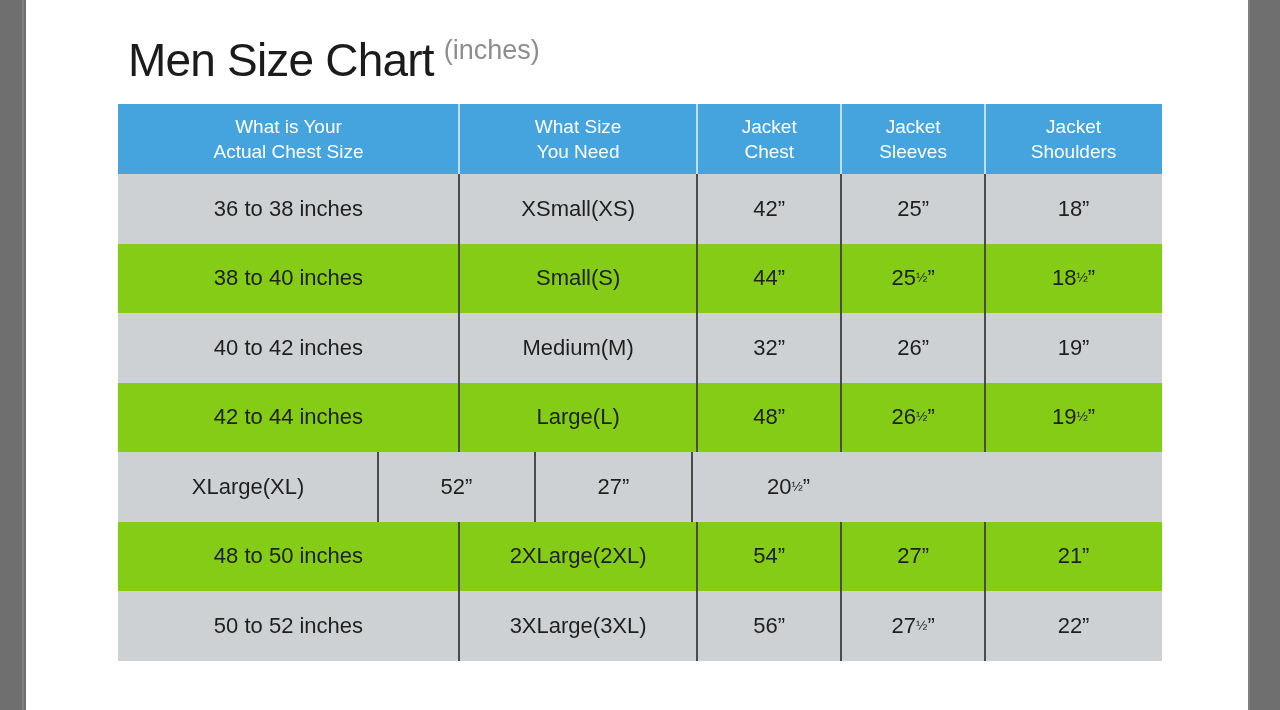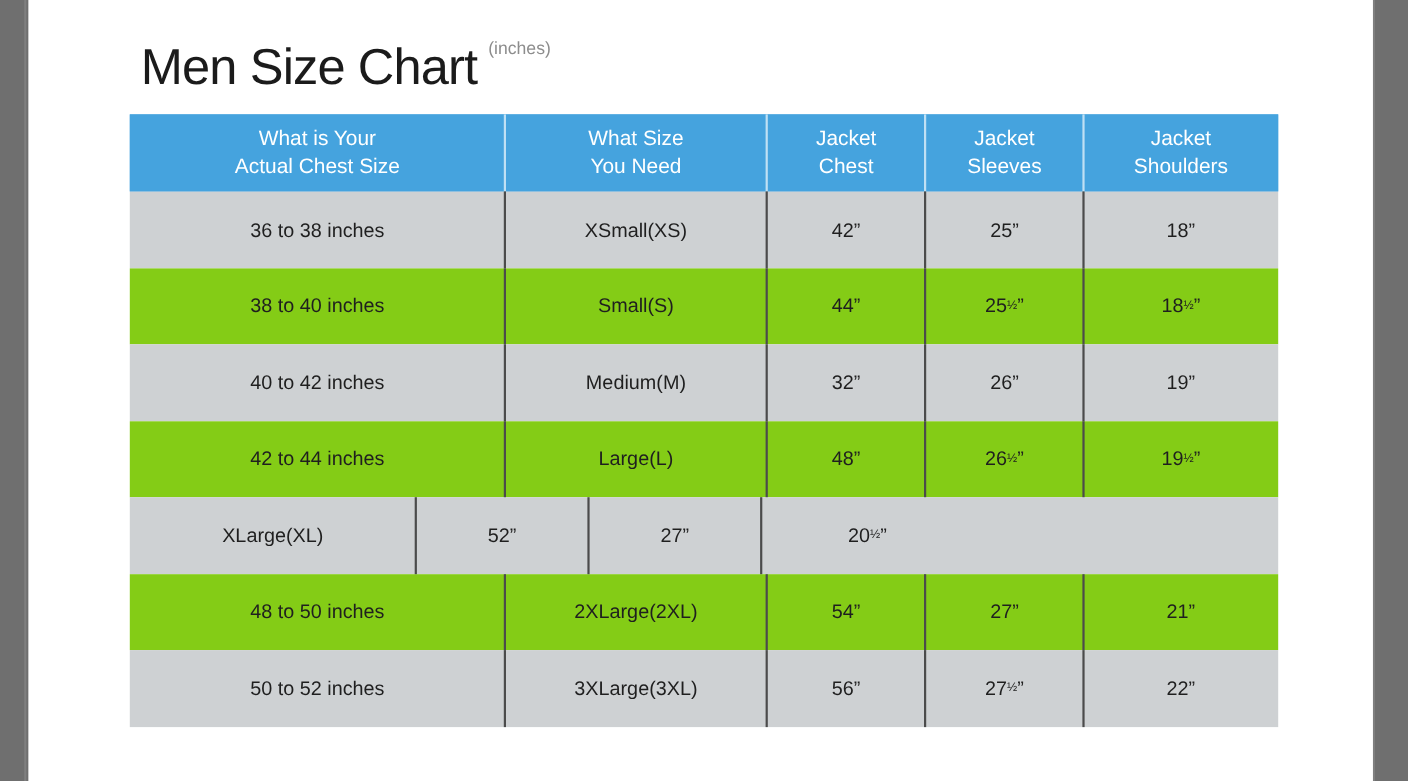--- a/index.html
+++ b/index.html
@@ -54,21 +54,21 @@
     align-items: flex-start;
   }
   .title-main {
     font-size: 46px;
     font-weight: 400;
     color: #1b1b1b;
     letter-spacing: -0.8px;
     line-height: 1;
   }
   .title-sub {
-    font-size: 16px;
+    font-size: 27px;
     font-weight: 400;
     color: #8d8d8d;
     margin-left: 10px;
     line-height: 1;
   }
 
   
   .table {
     position: absolute;
     left: 92px;
@@ -108,21 +108,21 @@
     display: flex;
     height: 69.5px;
     background: #84cc16;
   }
   .tr.alt { background: #ced1d3; }
   .td {
     position: relative;
     display: flex;
     align-items: center;
     justify-content: center;
-    font-size: 18px;
+    font-size: 22px;
     color: #1f1f1f;
     text-align: center;
     line-height: 1;
   }
   .td + .td::before {
     content: "";
     position: absolute;
     left: -1px;
     top: 0;
     bottom: 0;

